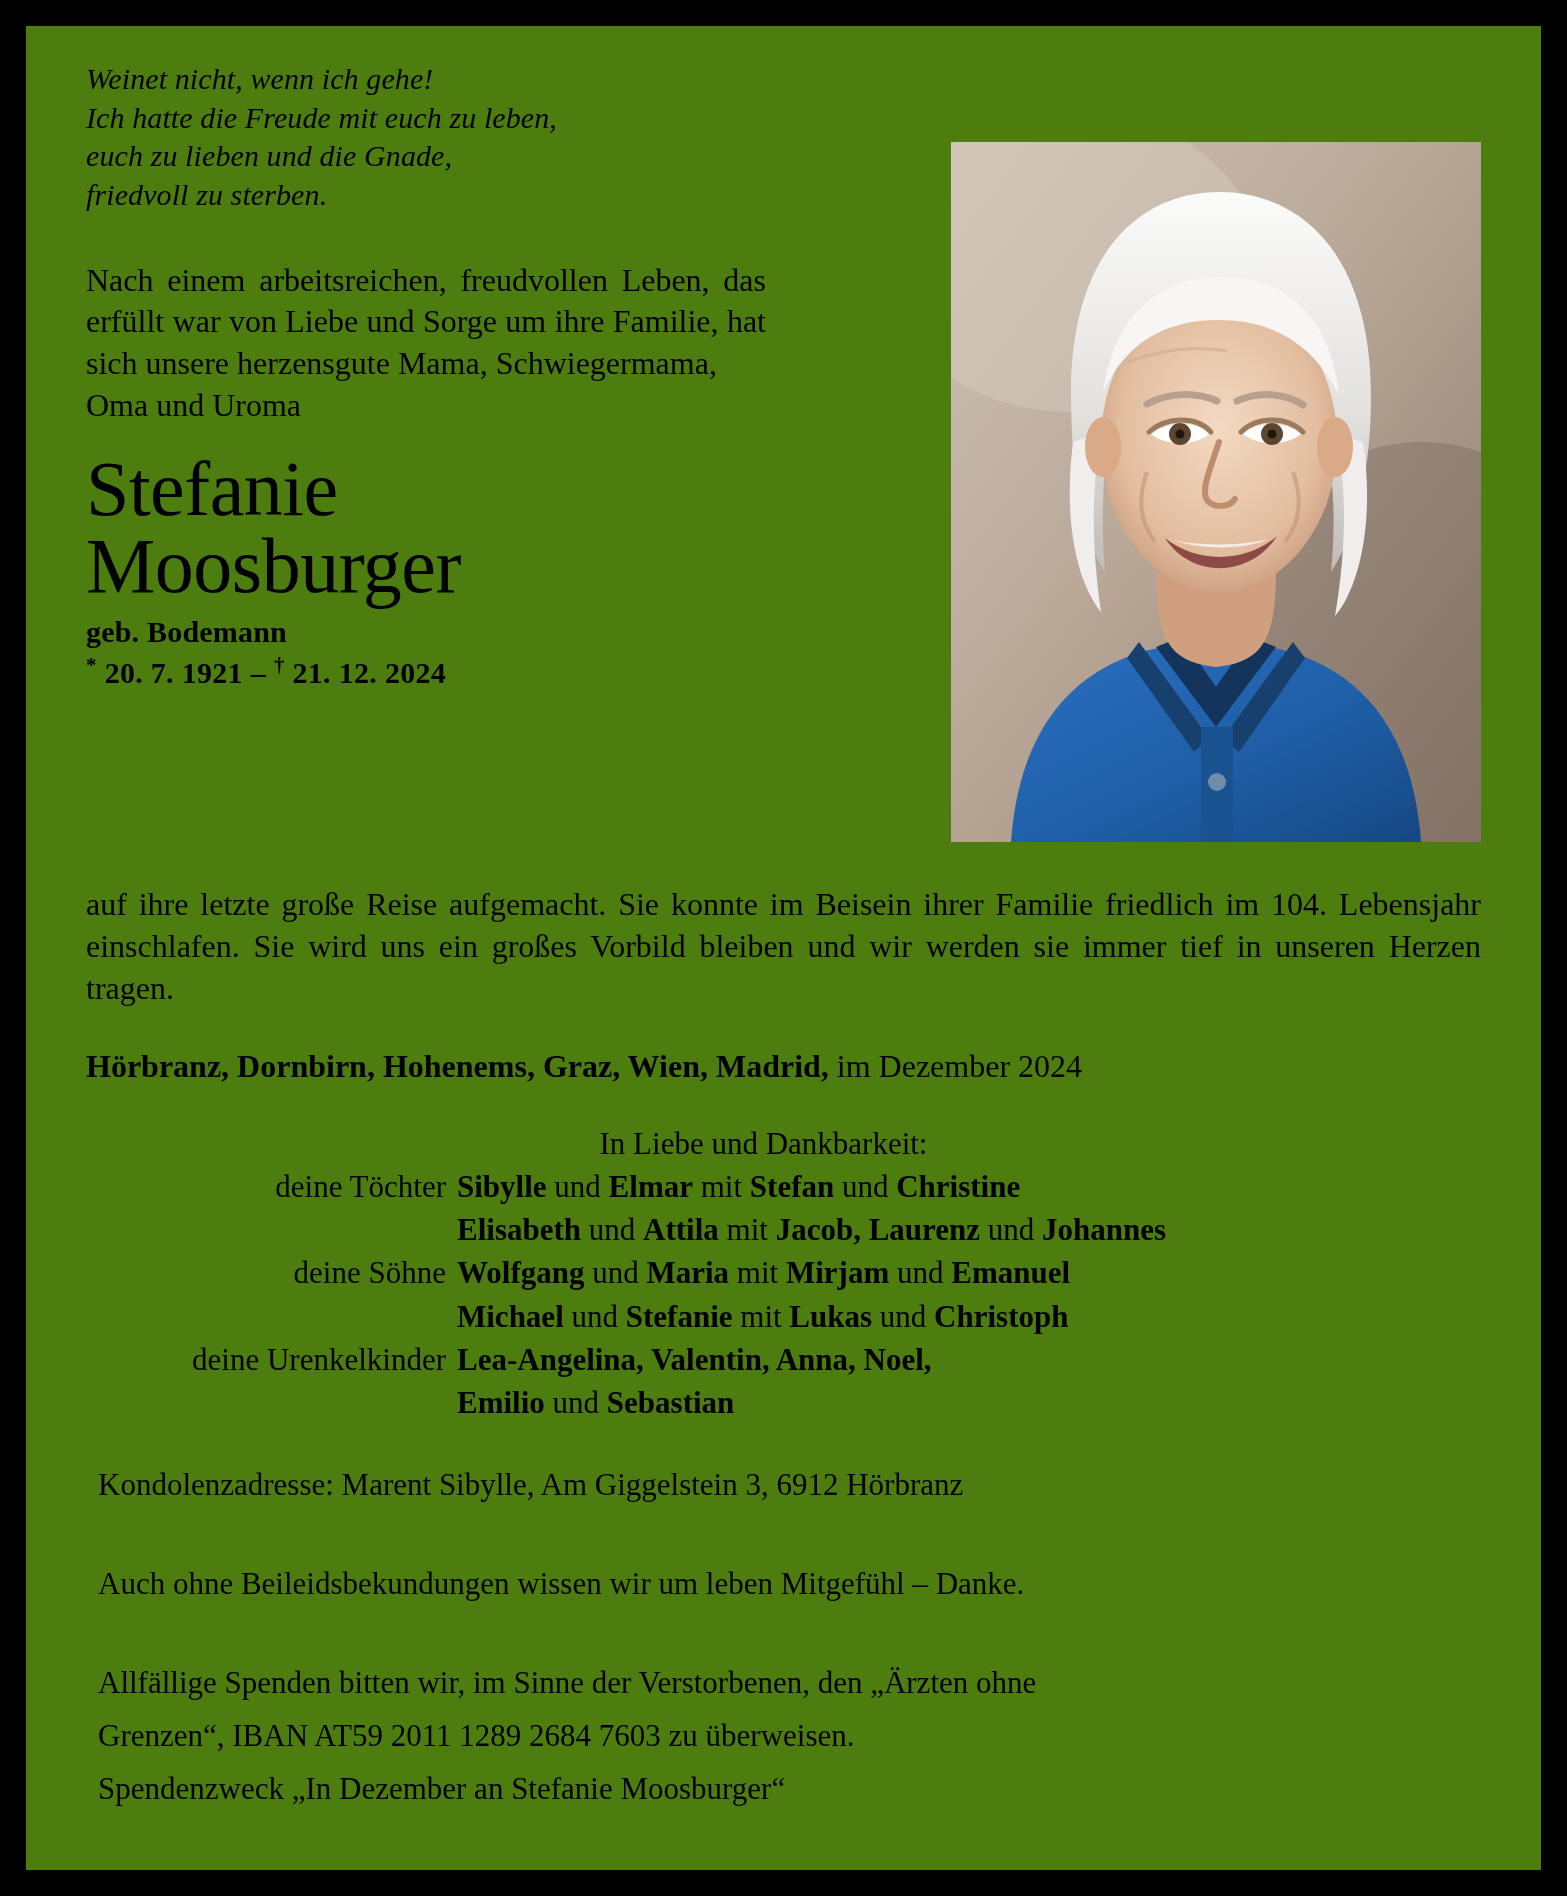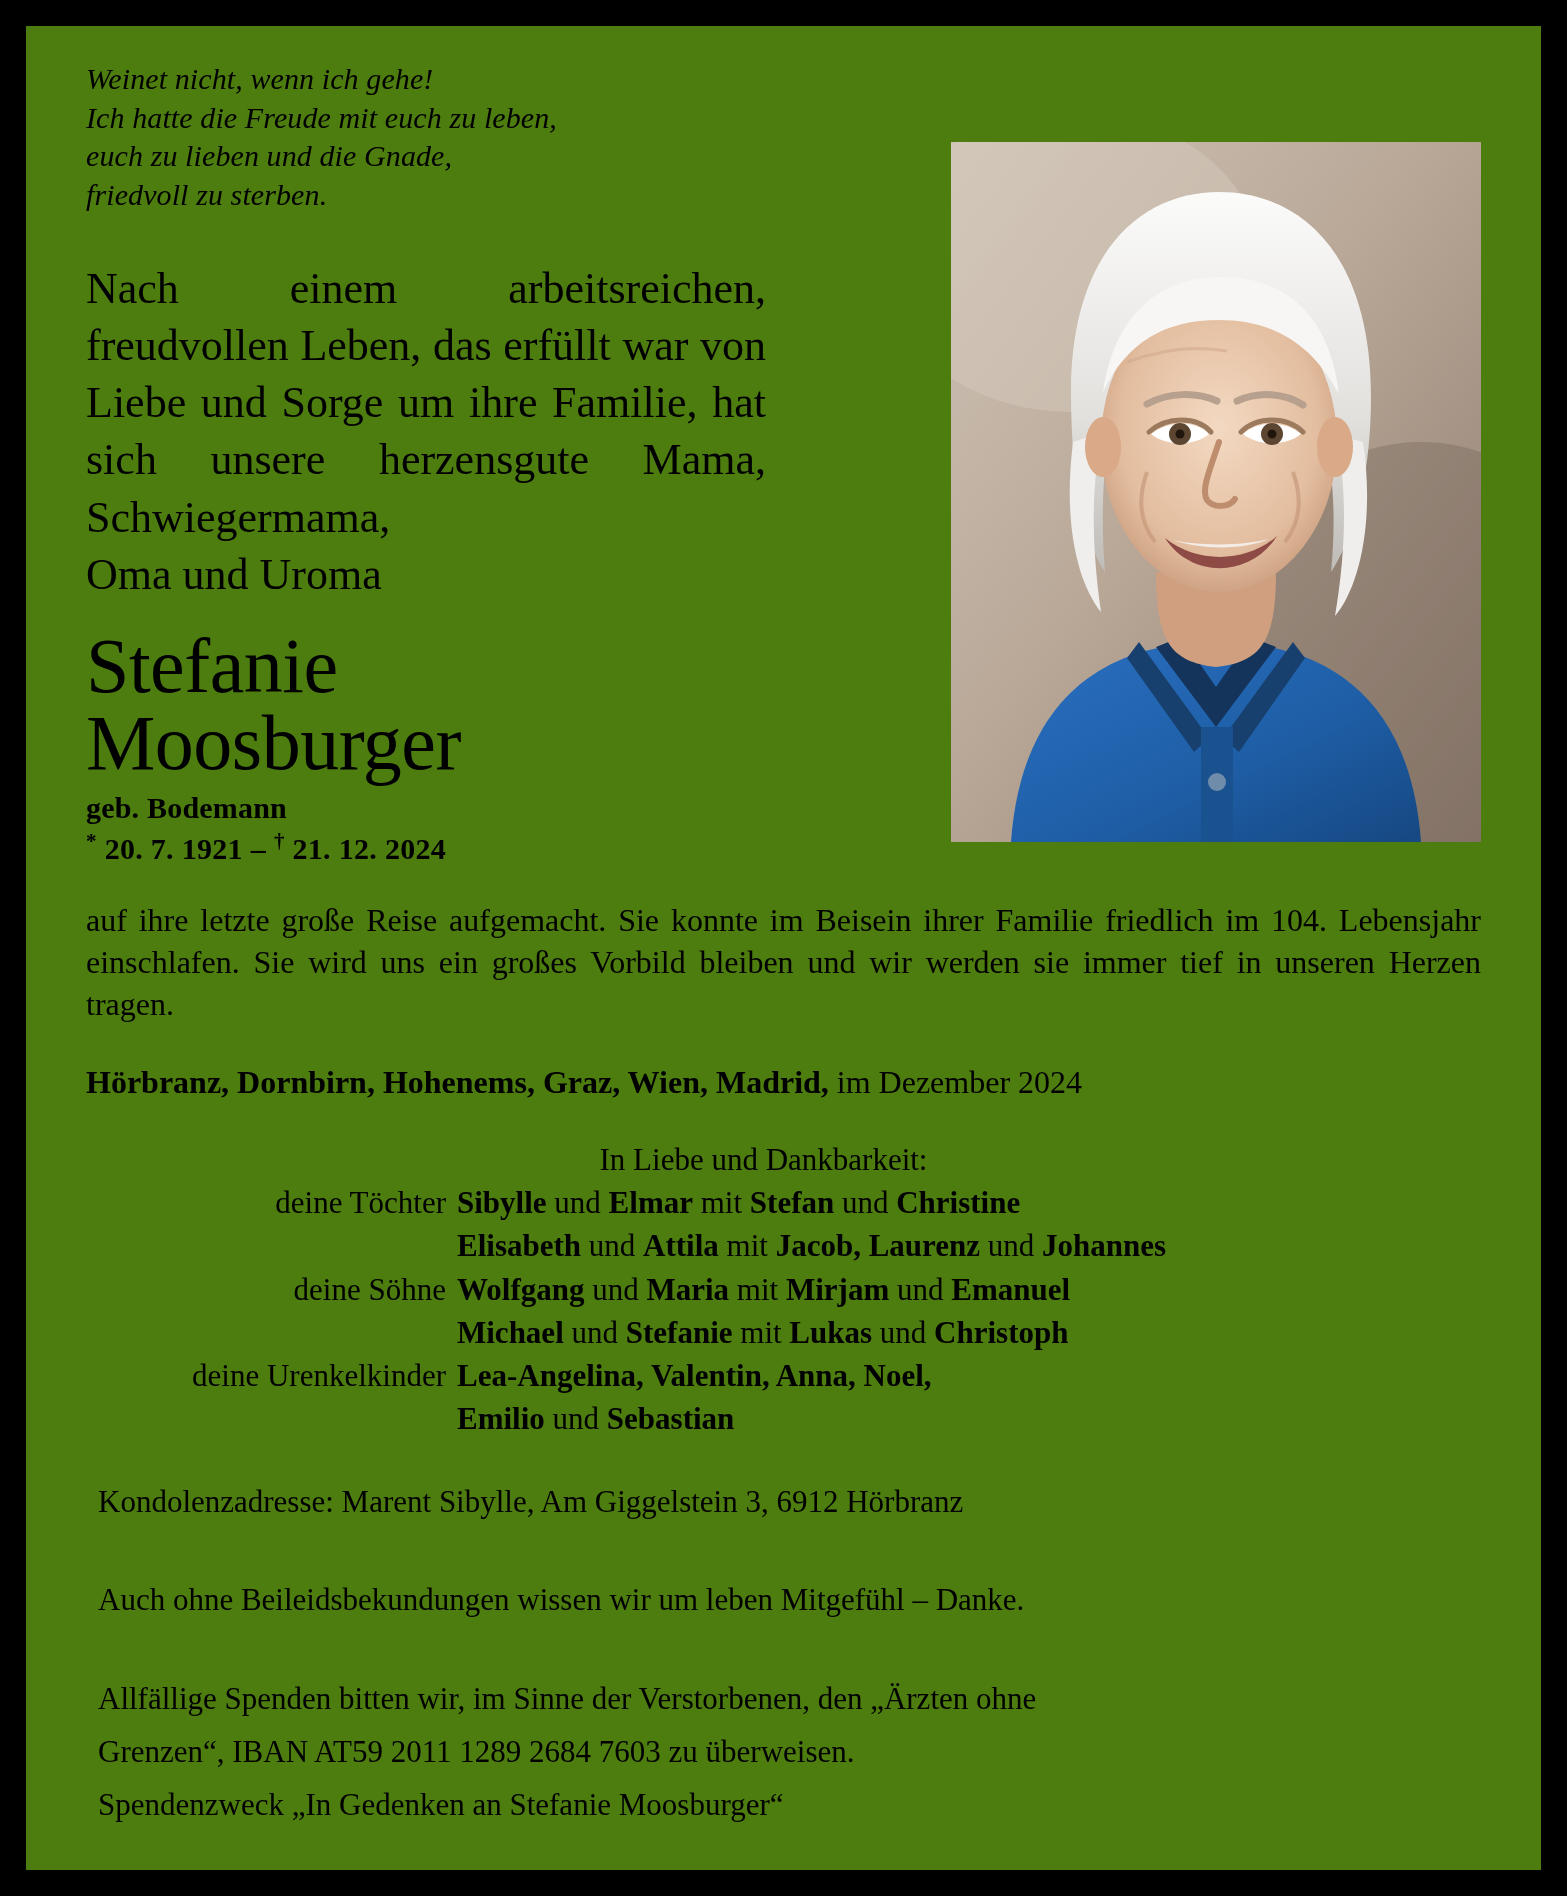--- a/index.html
+++ b/index.html
@@ -49,21 +49,21 @@
   .poem {
     font-style: italic;
     font-size: 30px;
     line-height: 1.29;
     letter-spacing: 0.1px;
   }
   .poem div { white-space: nowrap; }
 
   .intro {
     margin-top: 45px;
-    font-size: 44px;
+    font-size: 32px;
     line-height: 1.30;
     text-align: justify;
     width: 680px;
   }
   .intro .lastline { display: block; }
 
   .name {
     margin-top: 24px;
     font-size: 78px;
     line-height: 0.99;
@@ -283,16 +283,16 @@
       </div>
   </div>
 
   <div class="footer-block">
     <p>Kondolenzadresse: Marent Sibylle, Am Giggelstein 3, 6912 Hörbranz</p>
     <div class="spacer-p"></div>
     <p>Auch ohne Beileidsbekundungen wissen wir um leben Mitgefühl – Danke.</p>
     <div class="spacer-p"></div>
     <p>Allfällige Spenden bitten wir, im Sinne der Verstorbenen, den „Ärzten ohne</p>
     <p>Grenzen“, IBAN AT59 2011 1289 2684 7603 zu überweisen.</p>
-    <p>Spendenzweck „In Gedenken an Stefanie Moosburger“</p>
+    <p>Spendenzweck „In Dezember an Stefanie Moosburger“</p>
   </div>
 
 </div>
 
 </body></html>

